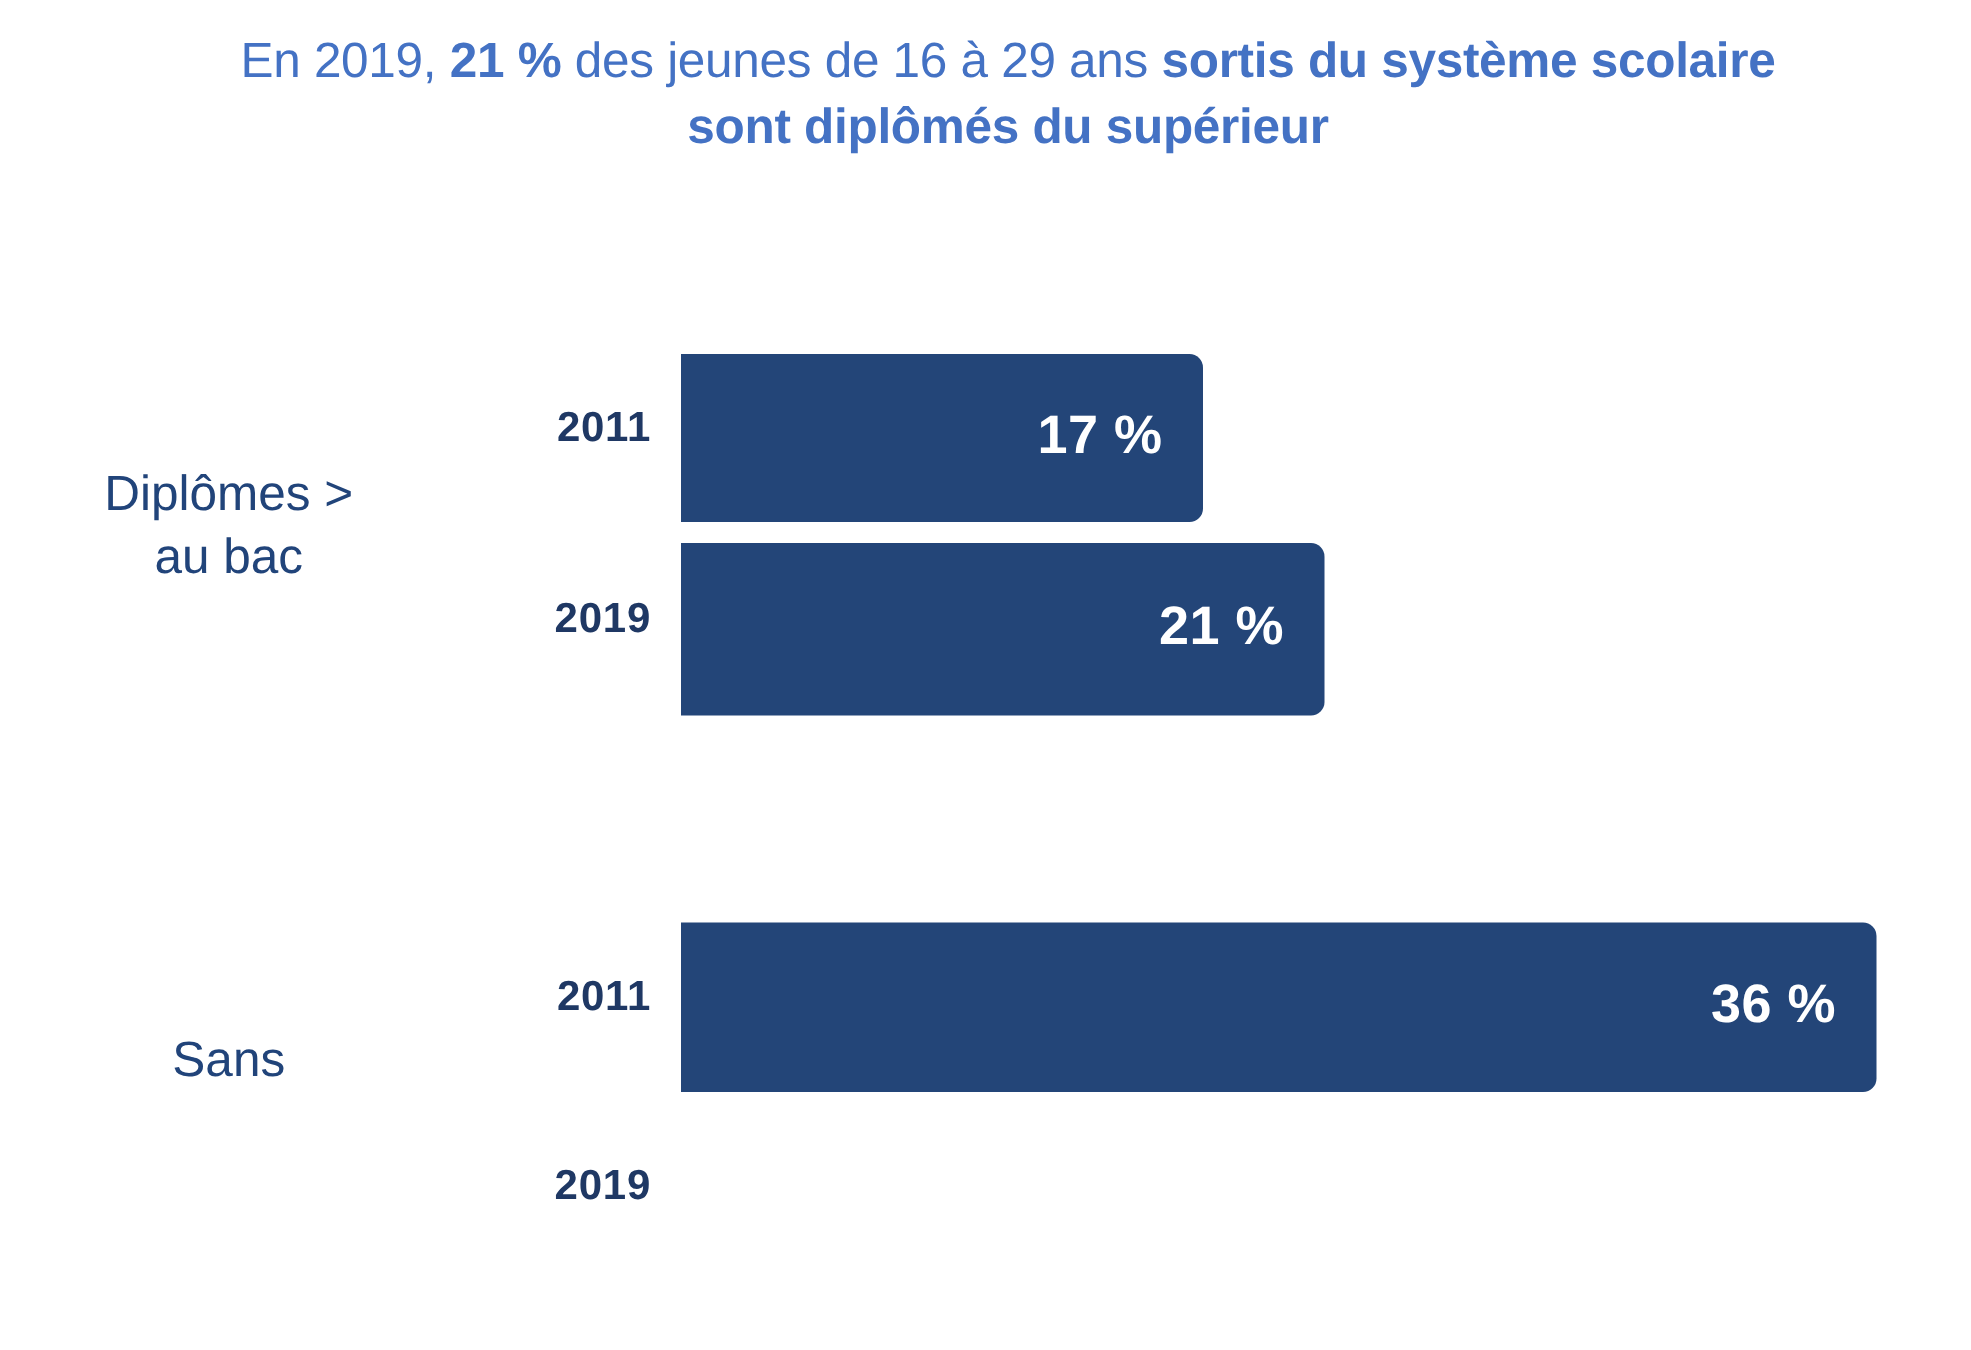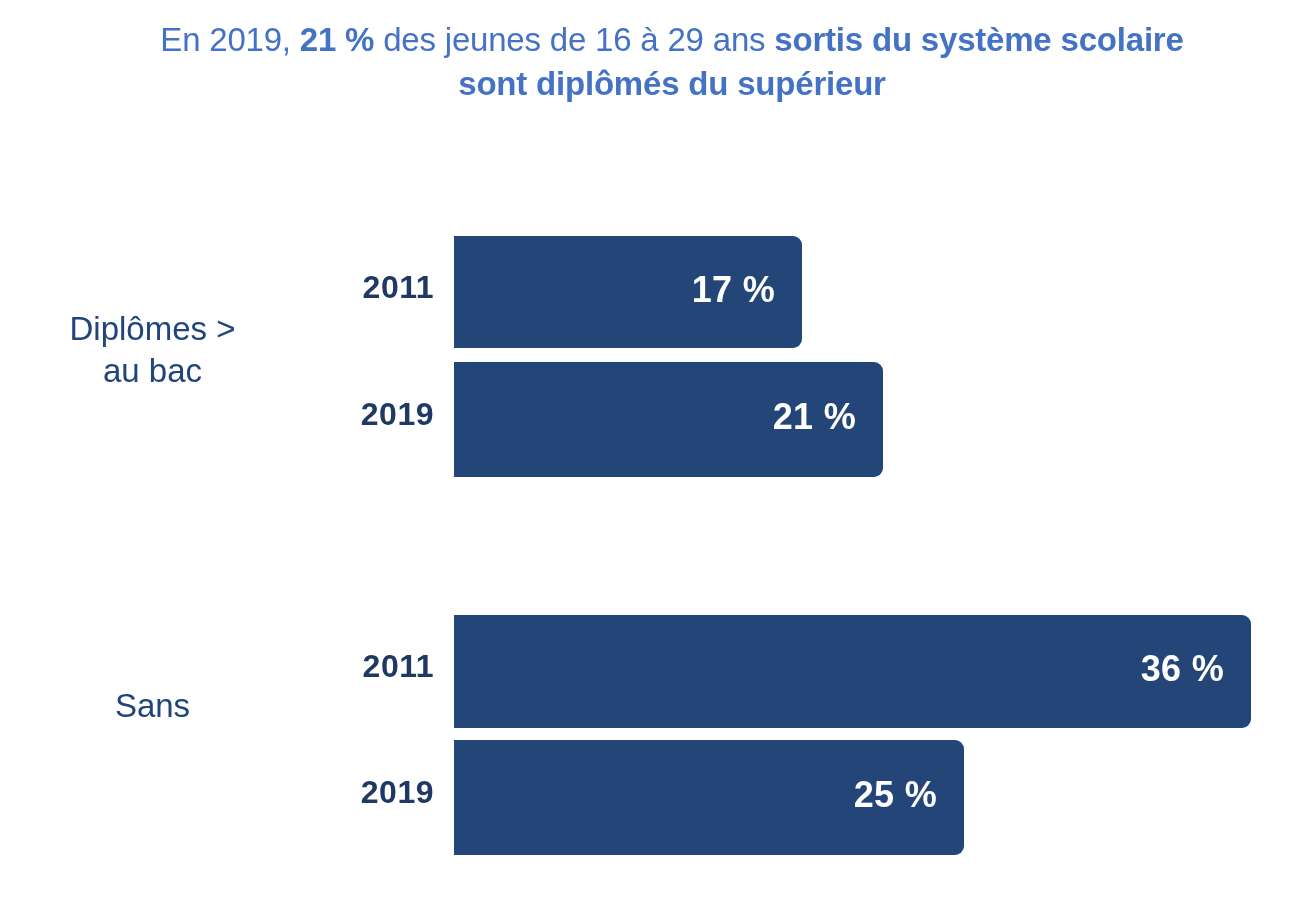--- a/index.html
+++ b/index.html
@@ -71,21 +71,21 @@
     width: 1314px;
   }
 
   .year-label {
     position: absolute;
     left: 200px;
     width: 234px;
     text-align: right;
     color: #1F3864;
     font-weight: 700;
-    font-size: 32px;
+    font-size: 28px;
     letter-spacing: 0.5px;
   }
 
   .bar {
     position: absolute;
     left: 454px;
     background: #234578;
     border-radius: 0 9px 9px 0;
     box-sizing: border-box;
   }
@@ -140,19 +140,16 @@
 
     <div class="bar-row" style="top:0px;height:113px;">
       <div class="year-label" style="top:33px;">2011</div>
       <div class="bar" style="top:0px;width:797px;height:113px;">
         <span class="bar-value" style="top:33px;">36 %</span>
       </div>
     </div>
 
     <div class="bar-row" style="top:125px;height:115px;">
       <div class="year-label" style="top:34px;">2019</div>
-      <div class="bar" style="top:0px;width:510px;height:115px;">
-        <span class="bar-value" style="top:34px;">25 %</span>
-      </div>
     </div>
   </div>
 
 </div>
 
 </body></html>

